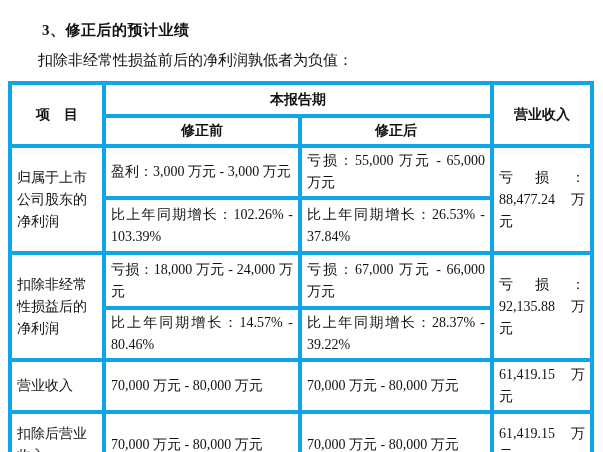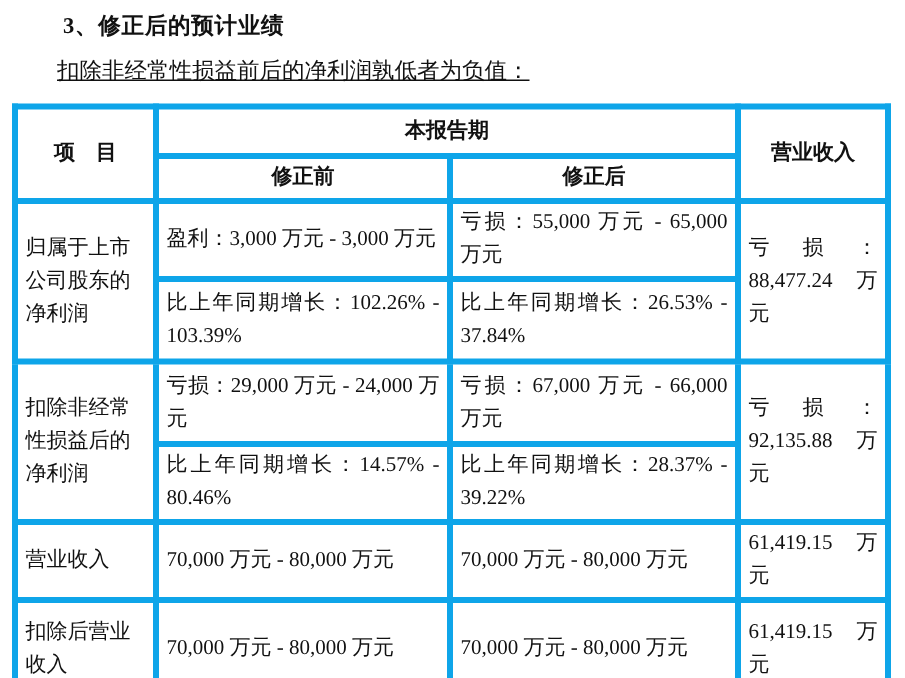--- a/index.html
+++ b/index.html
@@ -12,31 +12,30 @@
     font-family: "Liberation Serif", "DejaVu Serif", serif;
     color: #111111;
   }
   .doc {
     width: 603px;
     height: 452px;
     background: #ffffff;
     position: relative;
   }
   .heading {
-    margin: 9px 0 0 42px;
+    margin: 21px 0 0 42px;
     font-size: 15px;
     font-weight: bold;
     letter-spacing: 0.5px;
     line-height: 18px;
   }
   .subheading {
     margin: 12px 0 0 38px;
     font-size: 15px;
     line-height: 18px;
-    text-decoration: underline;
   }
   table.fin {
     border-collapse: collapse;
     table-layout: fixed;
     margin: 12px 0 0 8px;
     width: 582px;
   }
   table.fin td {
     border: 4px solid #0ea5e9;
     font-size: 14px;
@@ -100,21 +99,21 @@
       <td class="val">亏损：55,000 万元 - 65,000 万元</td>
       <td class="val" rowspan="2">亏损：88,477.24 万元</td>
     </tr>
     <tr class="r1b">
       <td class="val">比上年同期增长：102.26% - 103.39%</td>
       <td class="val">比上年同期增长：26.53% - 37.84%</td>
     </tr>
 
     <tr class="r2a">
       <td class="label" rowspan="2">扣除非经常性损益后的净利润</td>
-      <td class="val">亏损：29,000 万元 - 24,000 万元</td>
+      <td class="val">亏损：18,000 万元 - 24,000 万元</td>
       <td class="val">亏损：67,000 万元 - 66,000 万元</td>
       <td class="val" rowspan="2">亏损：92,135.88 万元</td>
     </tr>
     <tr class="r2b">
       <td class="val">比上年同期增长：14.57% - 80.46%</td>
       <td class="val">比上年同期增长：28.37% - 39.22%</td>
     </tr>
 
     <tr class="r3">
       <td class="label">营业收入</td>

